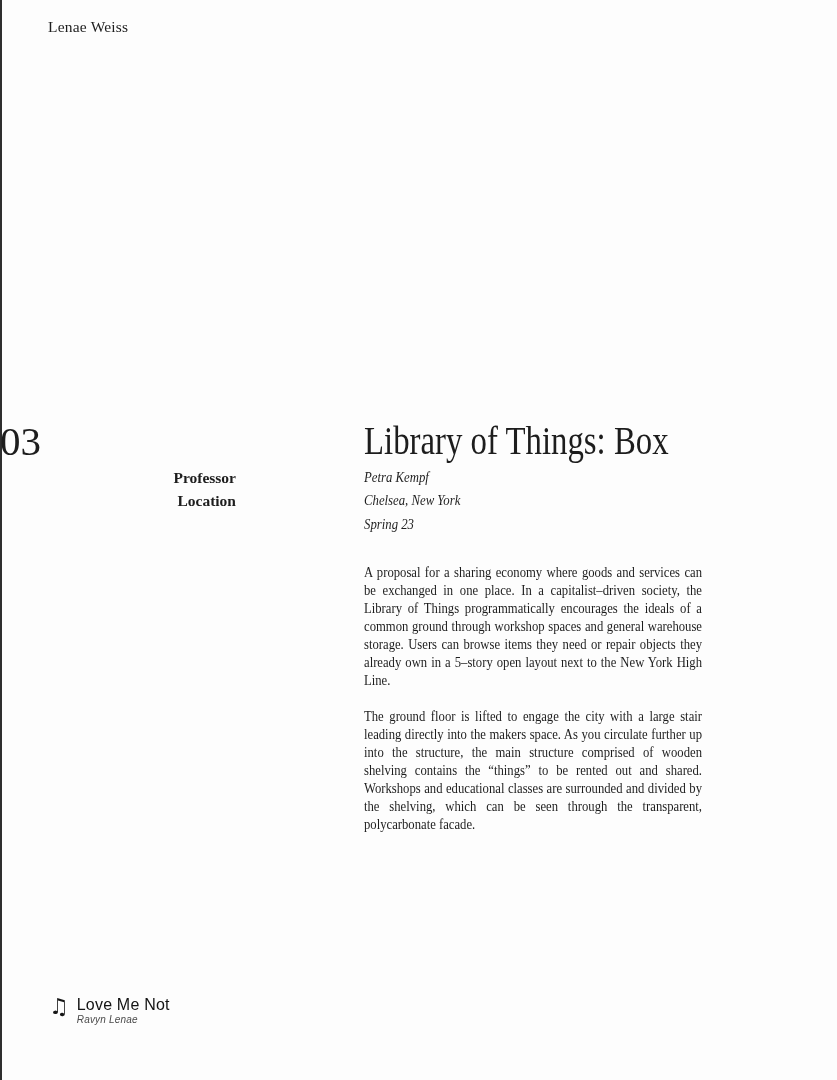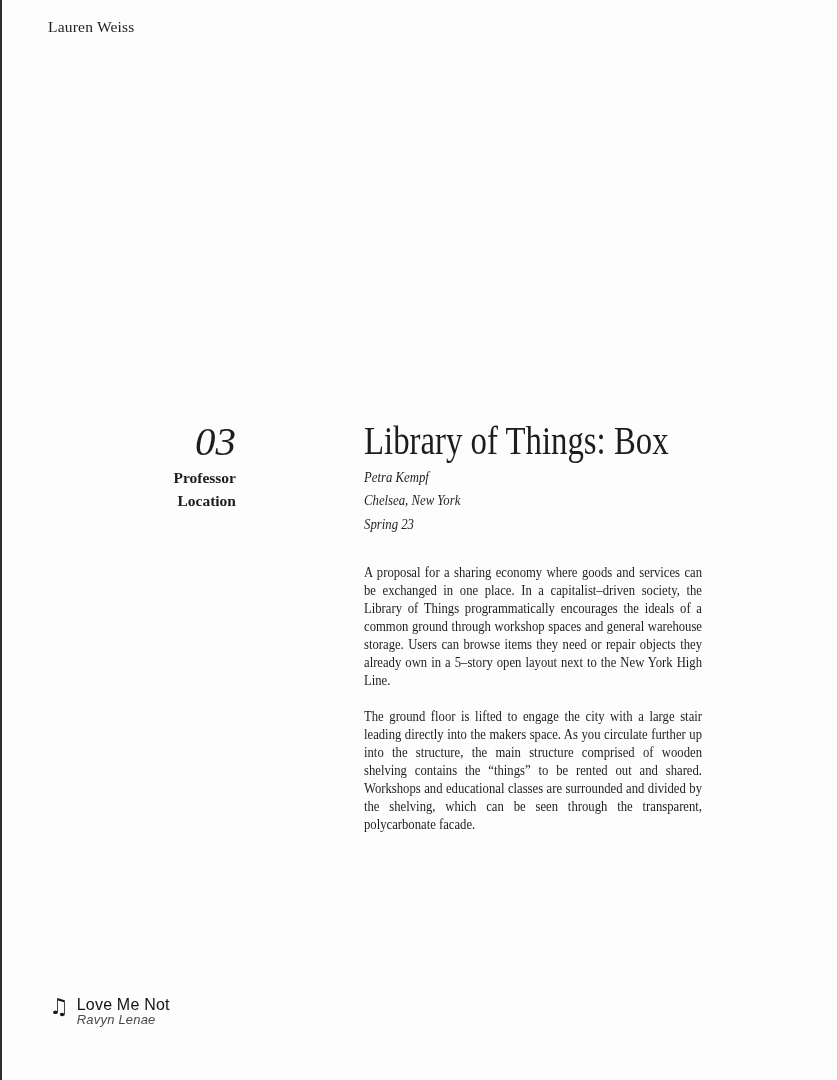--- a/index.html
+++ b/index.html
@@ -16,22 +16,22 @@
     width: 2px; height: 1080px;
     background: #2e2e2e;
   }
   .author {
     position: absolute; left: 48px; top: 17px;
     font-size: 15.5px; line-height: 20px;
     letter-spacing: 0.2px;
   }
   .project-number {
     position: absolute; left: 0; top: 421px;
-    width: 236px; text-align: right;
-    font-size: 41px; line-height: 41px; font-style: italic;
+    width: 236px; 
+    font-size: 41px; line-height: 41px;
   }
   .meta-labels {
     position: absolute; left: 0; top: 466px;
     width: 236px; text-align: right;
     font-size: 15.5px; line-height: 23.4px; font-weight: bold;
   }
   .project-title {
     position: absolute; left: 364px; top: 417px;
     width: 500px;
     font-size: 41px; line-height: 46px;
@@ -64,31 +64,31 @@
     font-size: 22px; line-height: 24px;
     color: #161616;
     margin-top: -2px;
     font-family: "DejaVu Sans", sans-serif;
   }
   .track-title {
     font-size: 16px; line-height: 15px;
     color: #131313; letter-spacing: 0.2px;
   }
   .track-artist {
-    font-size: 13px; line-height: 15px;
+    font-size: 10px; line-height: 15px;
     font-style: italic;
     color: #4a4a4a; letter-spacing: 0.2px;
   }
 </style>
 </head>
 <body>
 
 <div class="edge-strip"></div>
 
-<div class="author">Lauren Weiss</div>
+<div class="author">Lenae Weiss</div>
 
 <div class="project-number">03</div>
 
 <div class="meta-labels">
   <div>Professor</div>
   <div>Location</div>
 </div>
 
 <h1 class="project-title" style="margin:0; font-weight:normal;">Library of Things: Box</h1>
 

